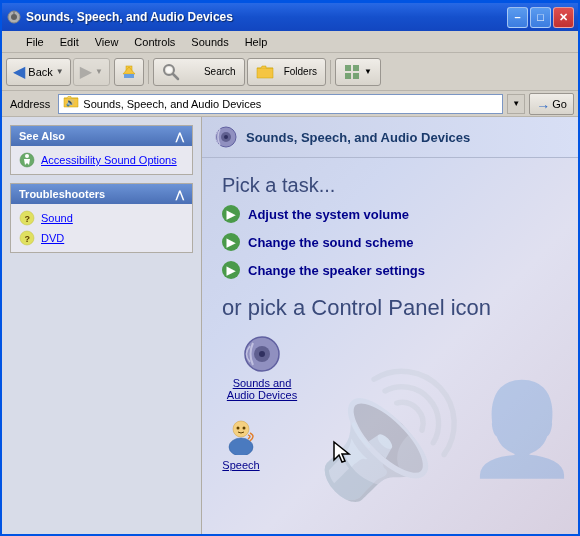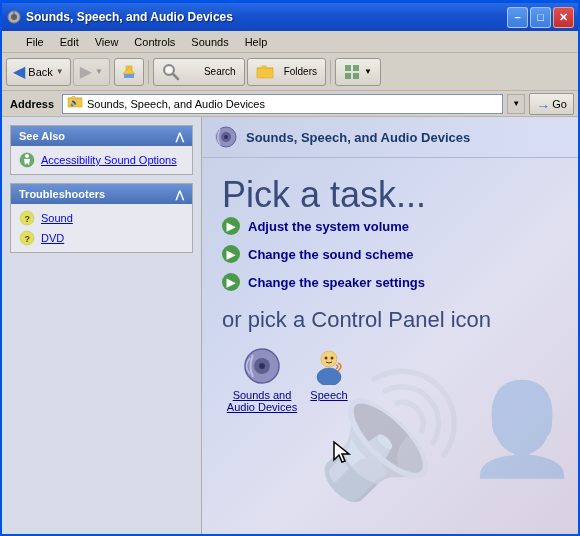--- a/index.html
+++ b/index.html
@@ -24,21 +24,21 @@
     .menu-item { padding: 2px 8px; cursor: pointer; font-size: 11px; color: #000; }
 
     
     .toolbar { background: #d4d0c8; height: 38px; display: flex; align-items: center; padding: 0 4px; gap: 2px; border-bottom: 1px solid #b8b4ac; }
     .tb-nav-btn { display: flex; align-items: center; background: linear-gradient(to bottom, #f0ede8, #d8d4cc); border: 1px solid #9a9690; border-radius: 3px; padding: 3px 6px; cursor: pointer; height: 28px; gap: 3px; font-size: 11px; }
     .tb-sep { width: 1px; height: 24px; background: #b0aca4; margin: 0 2px; }
     .tb-action-btn { display: flex; flex-direction: column; align-items: center; background: none; border: none; cursor: pointer; padding: 2px 6px; font-size: 10px; color: #000; height: 36px; justify-content: center; gap: 1px; }
 
     
     .addressbar { background: #d4d0c8; height: 26px; display: flex; align-items: center; padding: 0 4px; gap: 4px; border-bottom: 1px solid #b8b4ac; }
-    .address-label { font-size: 11px; color: #000; padding: 0 4px; font-weight: bold; }
+    .address-label { font-size: 11px; color: #000; padding: 0 4px; }
     .address-input-wrap { flex: 1; display: flex; align-items: center; background: white; border: 1px solid #7b96c4; height: 20px; padding: 0 4px; gap: 4px; }
     .address-icon { font-size: 13px; }
     .address-text { font-size: 11px; color: #000; flex: 1; }
     .address-dropdown { width: 18px; height: 20px; background: #d4d0c8; border: 1px solid #b0aca4; display: flex; align-items: center; justify-content: center; cursor: pointer; font-size: 8px; }
     .address-go-btn { display: flex; align-items: center; gap: 2px; background: linear-gradient(to bottom, #f0ede8, #d8d4cc); border: 1px solid #9a9690; padding: 2px 6px; cursor: pointer; height: 22px; font-size: 11px; border-radius: 2px; }
     .go-arrow { color: #316ac5; font-size: 14px; font-weight: bold; }
 
     
     .content-area { flex: 1; display: flex; overflow: hidden; }
 
@@ -52,30 +52,30 @@
 
     
     .main-panel { flex: 1; background: linear-gradient(135deg, #c8d0e8 0%, #d0d8f0 30%, #e0e0f0 60%, #d8d0e0 100%); padding: 0; position: relative; overflow: hidden; }
 
     
     .panel-header { background: linear-gradient(to right, #c8d0e8, #d8dff5); padding: 8px 12px; display: flex; align-items: center; gap: 8px; border-bottom: 1px solid #b0b8d0; }
     .panel-header-title { font-size: 13px; font-weight: bold; color: #1a3a6b; }
 
     
     .panel-body { padding: 16px 20px; }
-    .pick-task-title { font-size: 36px; color: #3a4a7a; font-weight: normal; margin-bottom: 1px; }
+    .pick-task-title { font-size: 20px; color: #3a4a7a; font-weight: normal; margin-bottom: 8px; }
     .task-link { display: flex; align-items: center; gap: 8px; margin-bottom: 10px; cursor: pointer; }
     .task-arrow { width: 18px; height: 18px; background: #4a9a4a; display: flex; align-items: center; justify-content: center; border-radius: 50%; color: white; font-size: 11px; font-weight: bold; flex-shrink: 0; }
     .task-text { color: #00008b; font-size: 13px; font-weight: bold; text-decoration: none; }
 
     .or-section { margin: 16px 0 14px 0; }
     .or-text { font-size: 22px; color: #3a4a7a; font-weight: normal; }
 
     
-    .cp-icons { display: flex; align-items: flex-start; gap: 8px; margin-top: 10px; }
+    .cp-icons { display: flex; align-items: flex-start; gap: 16px; margin-top: 10px; flex-direction: column; }
     .cp-icon-item { display: flex; flex-direction: column; align-items: center; gap: 4px; cursor: pointer; max-width: 80px; }
     .cp-icon-label { color: #00008b; text-decoration: underline; font-size: 11px; text-align: center; cursor: pointer; }
 
     
     .cursor { position: absolute; pointer-events: none; z-index: 100; }
 
     
     .wm-icons { position: absolute; right: 0; bottom: 40px; display: flex; gap: 0; opacity: 0.2; pointer-events: none; }
     .wm-big { font-size: 120px; line-height: 1; }
   </style>

